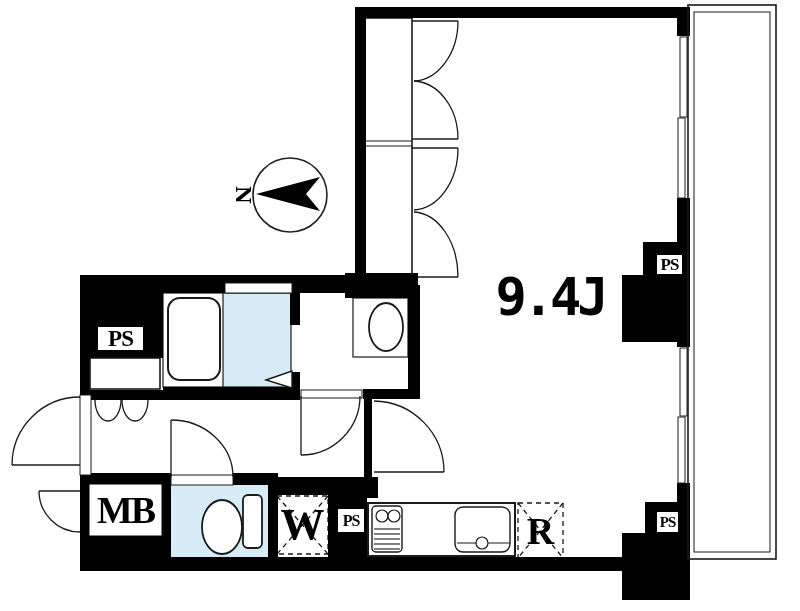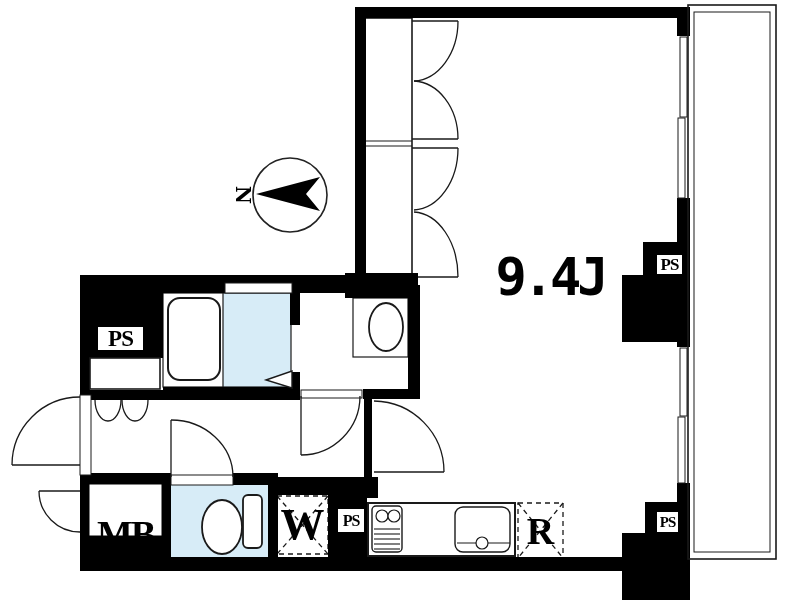--- a/index.html
+++ b/index.html
@@ -16,21 +16,21 @@
   .stage svg{position:absolute;left:0;top:0;}
   .lbl{
     position:absolute;color:#000;display:flex;align-items:center;justify-content:center;
     white-space:pre;line-height:1;font-family:Liberation Serif, serif;
   }
   .room-name,.room-size{
     font-family:"DejaVu Sans Mono", monospace;
     font-weight:bold;font-size:52px;letter-spacing:-4px;
   }
   .ps{font-weight:bold;letter-spacing:-1px;}
-  .mb{font-weight:bold;font-size:38px;letter-spacing:-2px;margin-top:24px;}
+  .mb{font-weight:bold;font-size:38px;letter-spacing:-2px;}
   .wlab{font-weight:bold;font-size:44px;}
   .rlab{font-weight:bold;font-size:38px;}
   .north{
     font-family:"DejaVu Serif", serif;font-weight:bold;font-size:20px;
     transform:rotate(90deg);
   }
 </style>
 </head>
 <body>
 
@@ -183,21 +183,21 @@
       <rect x="688" y="5" width="88" height="554" stroke-width="1.6"></rect>
       <rect x="694" y="12" width="76" height="540" stroke-width="1"></rect>
     </g>
 
     <g>
       <circle cx="290" cy="195" r="37" fill="none" stroke="#222" stroke-width="1.6"></circle>
       <polygon points="256,194 320,177 306,194 320,211" fill="#000"></polygon>
     </g>
   </svg>
 
-  <div class="lbl room-size" style="left:440px;top:252px;width:220px;height:50px;">9.4J</div>
+  <div class="lbl room-size" style="left:440px;top:272px;width:220px;height:50px;">9.4J</div>
 
   <div class="lbl ps" style="left:98px;top:327px;width:45px;height:23px;font-size:23px;">PS</div>
   <div class="lbl ps" style="left:657px;top:255px;width:25px;height:19px;font-size:17px;">PS</div>
   <div class="lbl ps" style="left:657px;top:512px;width:21px;height:20px;font-size:15px;">PS</div>
   <div class="lbl ps" style="left:338px;top:509px;width:26px;height:23px;font-size:16px;">PS</div>
 
   <div class="lbl mb" style="left:88px;top:483px;width:75px;height:54px;">MB</div>
   <div class="lbl wlab" style="left:277px;top:496px;width:51px;height:58px;">W</div>
   <div class="lbl rlab" style="left:518px;top:503px;width:45px;height:55px;">R</div>
 

